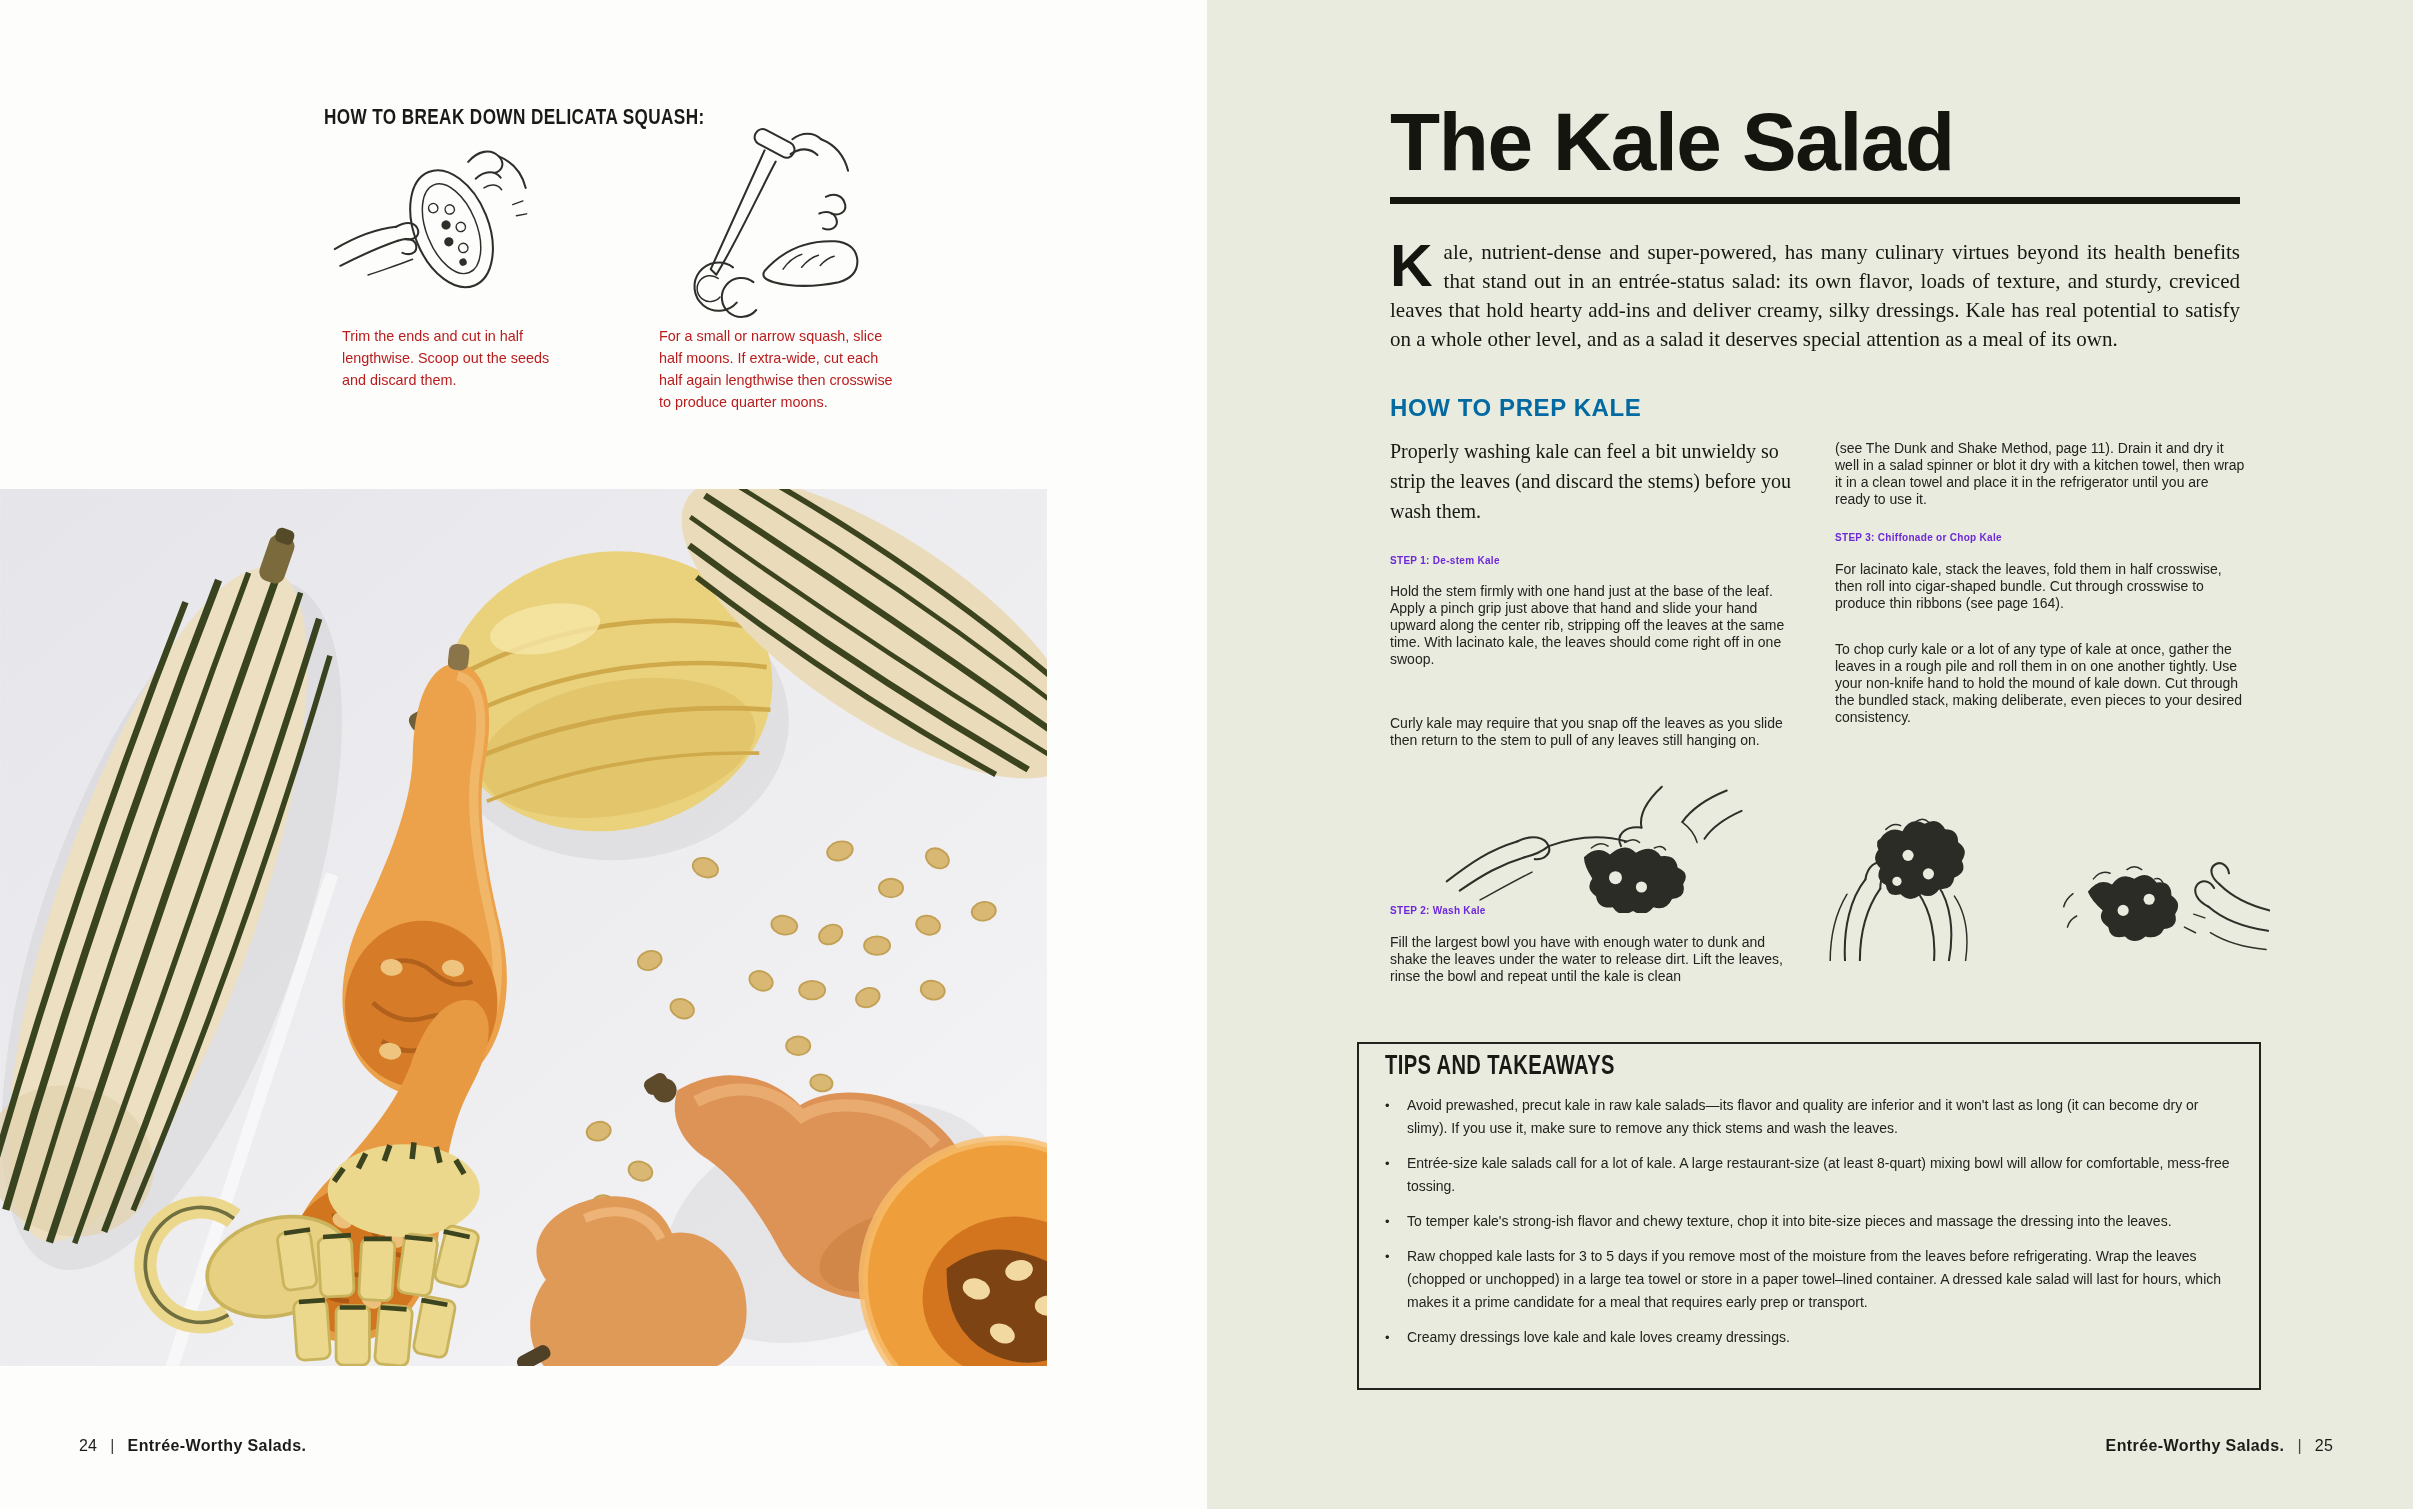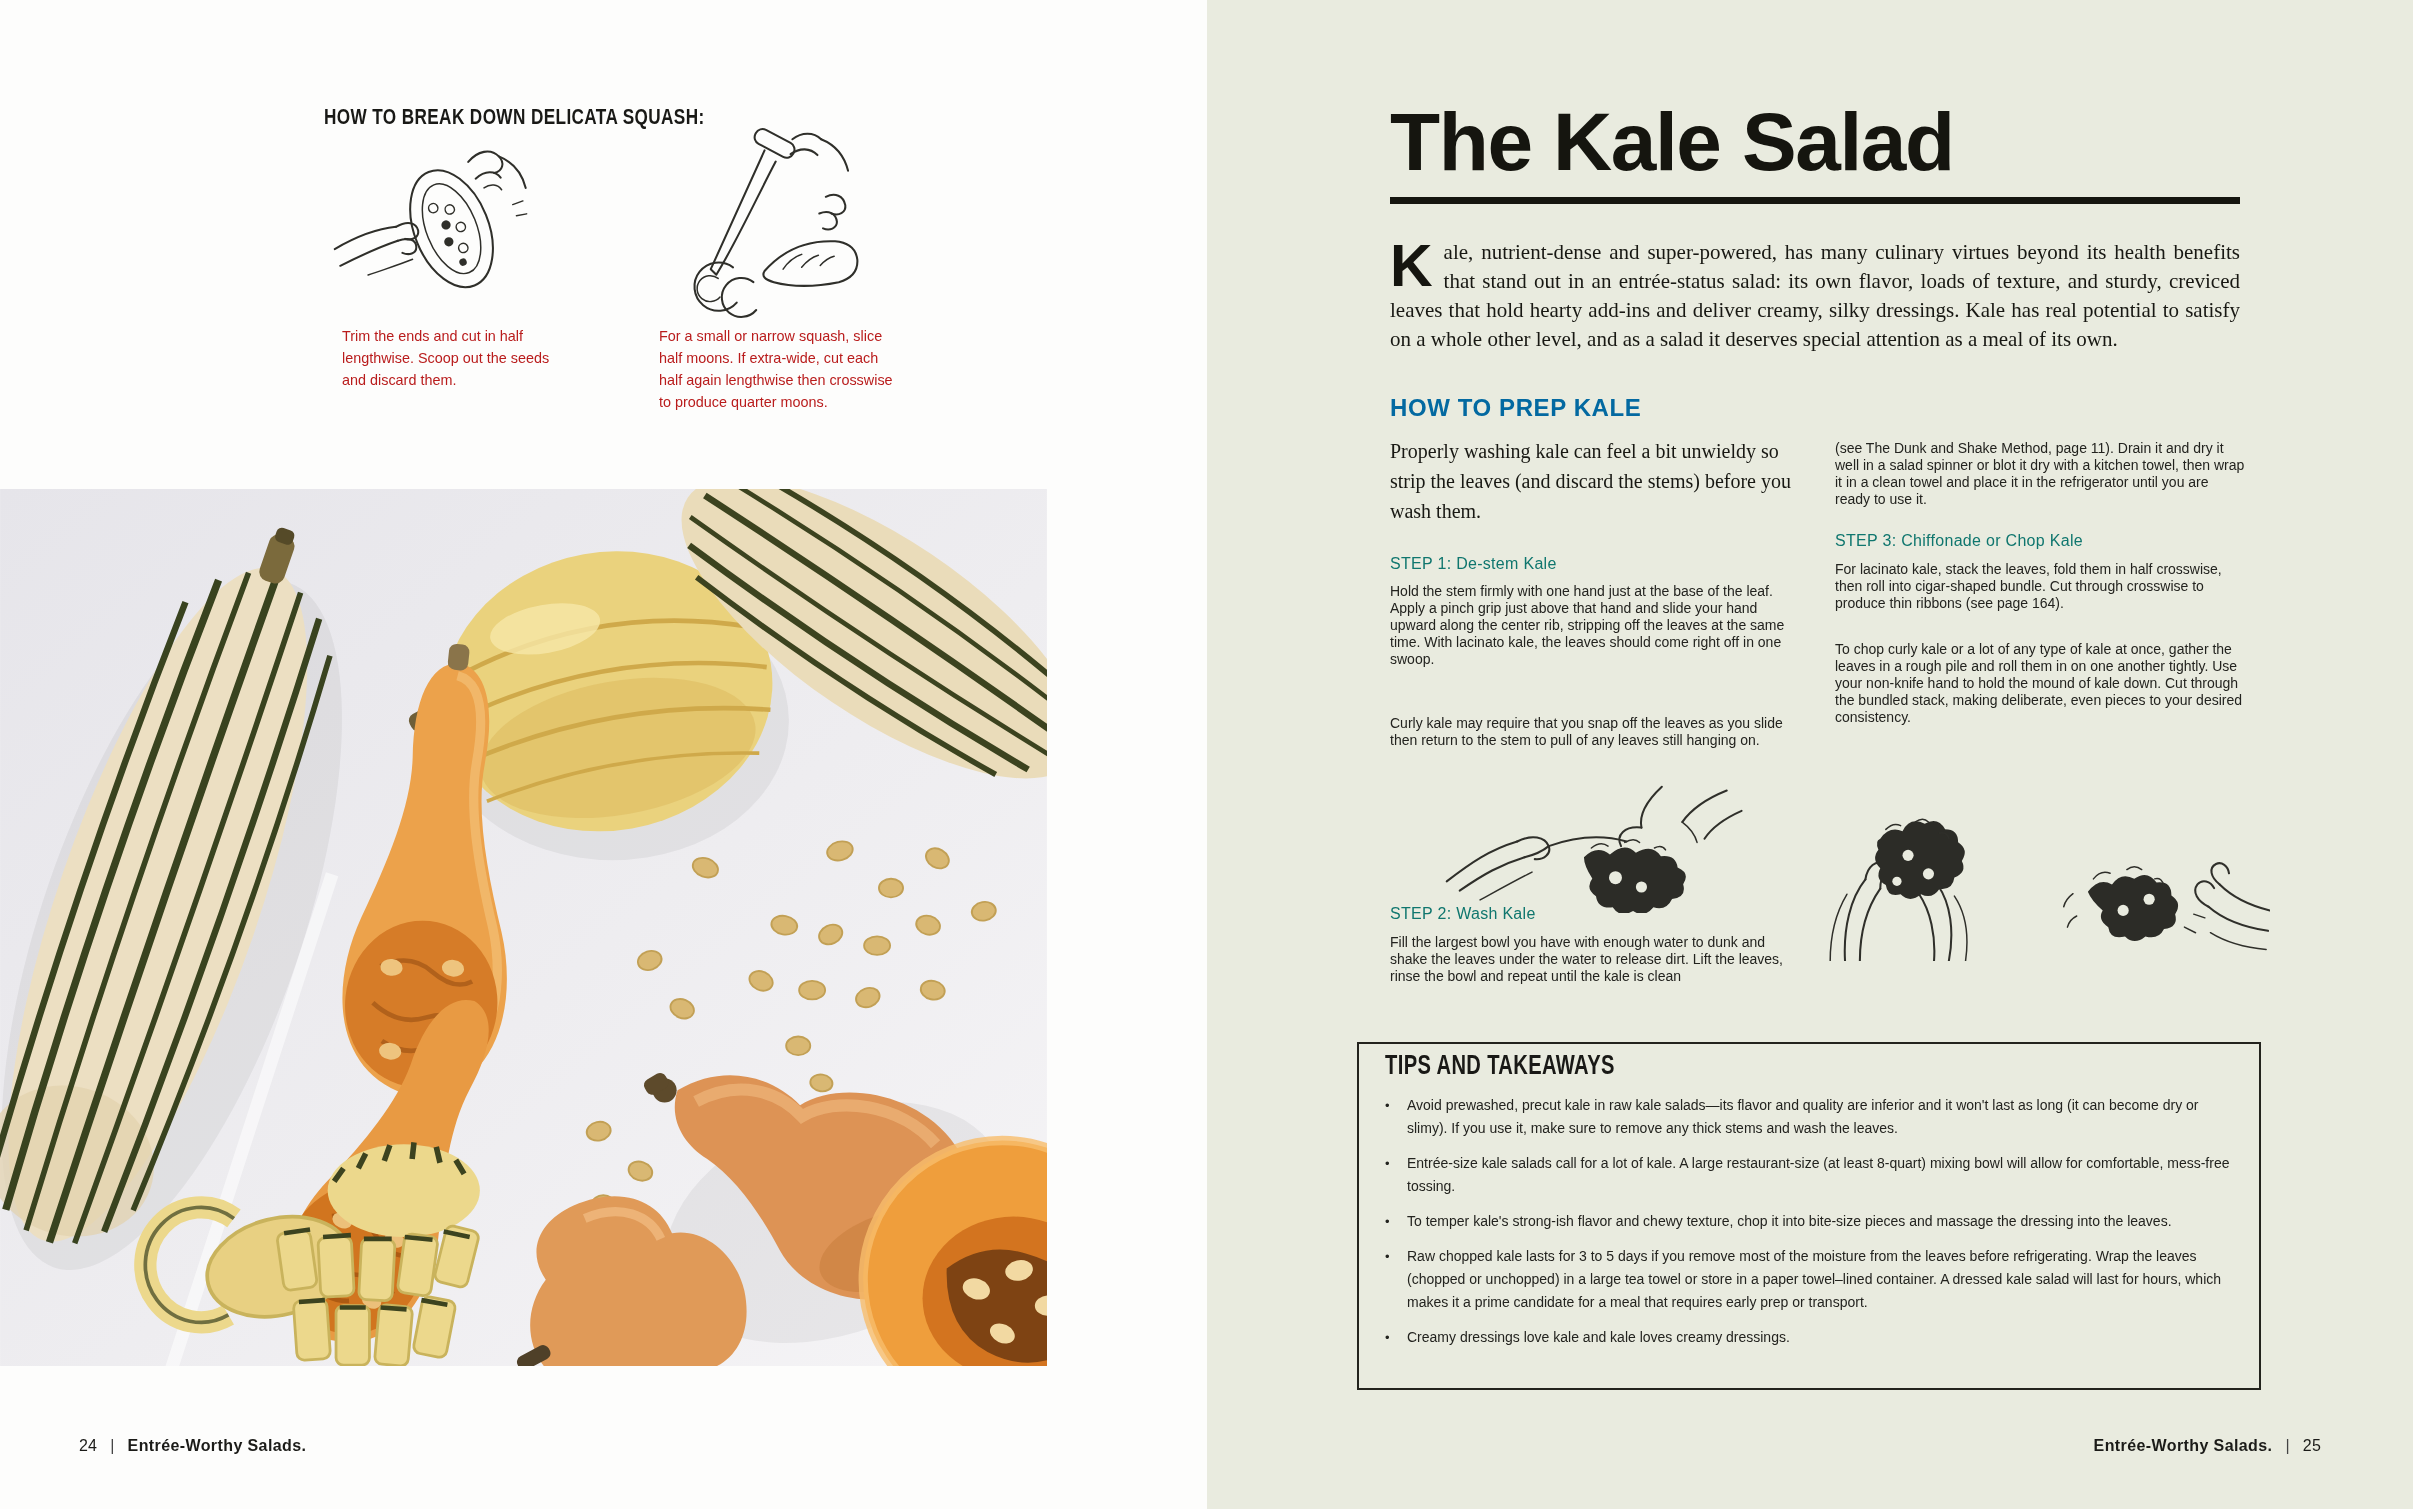--- a/index.html
+++ b/index.html
@@ -20,35 +20,35 @@
   .illus-box{overflow:visible;}
   .caption{font-size:14.4px;line-height:22px;color:#b91c1c;}
   .caption1{left:342px;top:325px;width:221px;}
   .caption2{left:659px;top:325px;width:234px;}
   .photo{left:0;top:489px;width:1047px;height:877px;}
   
   .footer{font-size:16px;letter-spacing:0.2px;color:#1b1b18;}
   .footer .sep{margin:0 13px;font-weight:300;color:#444;}
   .footer .section{font-weight:bold;letter-spacing:0.4px;}
   .footer-left{left:79px;top:1437px;}
-  .footer-right{right:92px;top:1437px;text-align:left;}
+  .footer-right{right:80px;top:1437px;text-align:left;}
   
   .kale-title{left:1390px;top:97px;font-size:82px;font-weight:600;letter-spacing:-1.4px;
     line-height:89px;color:#15150f;}
   .title-rule{left:1390px;top:197px;width:850px;height:6.5px;background:#15150f;}
   .intro{left:1390px;top:238px;width:850px;font-family:"Liberation Serif",serif;
     font-size:21px;line-height:29px;text-align:justify;color:#181813;}
   .dropcap{float:left;font-family:"Liberation Sans",sans-serif;font-weight:bold;
     font-size:59px;line-height:46px;margin:4.6px 11px 0 0;color:#15150f;}
   .prep-heading{left:1390px;top:394px;font-size:24px;font-weight:bold;letter-spacing:0.6px;color:#0369a1;}
   .lead-serif{left:1390px;top:436px;width:405px;font-family:"Liberation Serif",serif;
     font-size:20px;line-height:30px;color:#181813;}
   .body-sans{font-size:14px;line-height:17px;color:#23231f;}
   .lead-right{left:1835px;top:440px;width:410px;}
-  .step-h{font-size:16px;font-weight:normal;letter-spacing:0.3px;color:#0f766e;}
+  .step-h{font-size:10px;font-weight:bold;letter-spacing:0.3px;color:#6d28d9;}
   .step1-h{left:1390px;top:555px;}
   .step1-p1{left:1390px;top:583px;width:405px;}
   .step1-p2{left:1390px;top:715px;width:405px;}
   .step2-h{left:1390px;top:905px;}
   .step2-p1{left:1390px;top:934px;width:405px;}
   .step3-h{left:1835px;top:532px;}
   .step3-p1{left:1835px;top:561px;width:410px;}
   .step3-p2{left:1835px;top:641px;width:410px;}
   
   .tips-box{left:1357px;top:1042px;width:904px;height:348px;border:2.3px solid #23231d;

